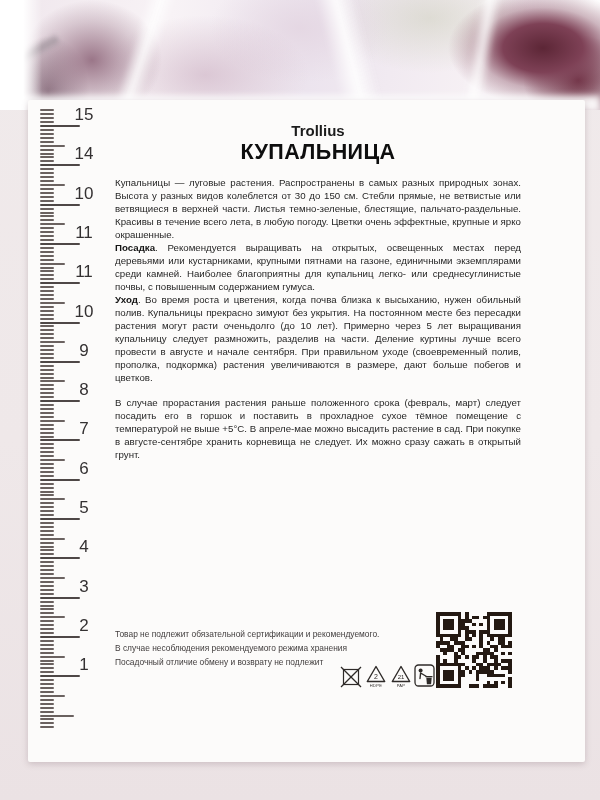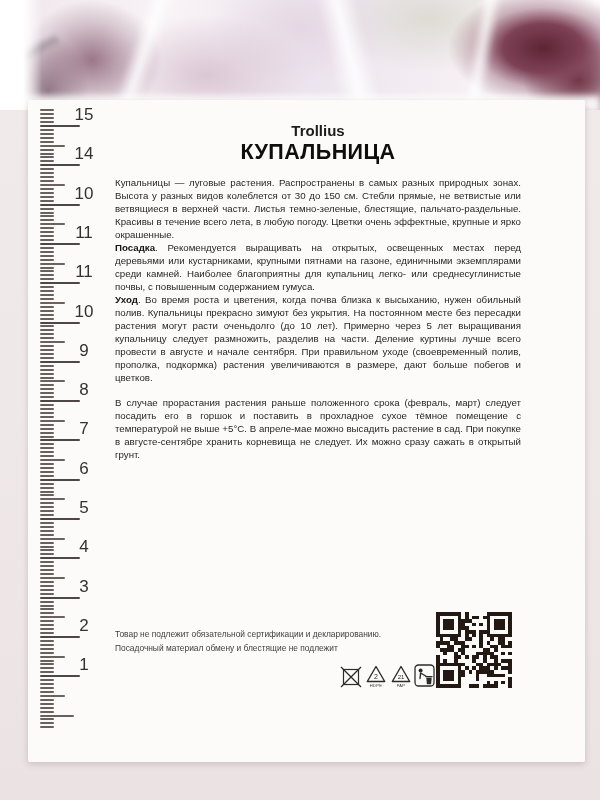--- a/index.html
+++ b/index.html
@@ -268,22 +268,23 @@
 <div class="title">КУПАЛЬНИЦА</div>
 
 <div class="desc">
   <p><b></b><span>Купальницы — луговые растения. Распространены в самых разных природных зонах. Высота у разных видов колеблется от 30 до 150 см. Стебли прямые, не ветвистые или ветвящиеся в верхней части. Листья темно-зеленые, блестящие, пальчато-раздельные. Красивы в течение всего лета, в любую погоду. Цветки очень эффектные, крупные и ярко окрашенные.</span></p>
   <p><b>Посадка</b><span>. Рекомендуется выращивать на открытых, освещенных местах перед деревьями или кустарниками, крупными пятнами на газоне, единичными экземплярами среди камней. Наиболее благоприятны для купальниц легко- или среднесуглинистые почвы, с повышенным содержанием гумуса.</span></p>
   <p><b>Уход</b><span>. Во время роста и цветения, когда почва близка к высыханию, нужен обильный полив. Купальницы прекрасно зимуют без укрытия. На постоянном месте без пересадки растения могут расти оченьдолго (до 10 лет). Примерно через 5 лет выращивания купальницу следует размножить, разделив на части. Деление куртины лучше всего провести в августе и начале сентября. При правильном уходе (своевременный полив, прополка, подкормка) растения увеличиваются в размере, дают больше побегов и цветков.</span></p>
   <p class="mt"><b></b><span>В случае прорастания растения раньше положенного срока (февраль, март) следует посадить его в горшок и поставить в прохладное сухое тёмное помещение с температурой не выше +5°С. В апреле-мае можно высадить растение в сад. При покупке в августе-сентябре хранить корневища не следует. Их можно сразу сажать в открытый грунт.</span></p>
 </div>
 
 <div class="legal">
-  <div>Товар не подлежит обязательной сертификации и декларированию.</div>
-  <div>Посадочный материал обмену и блестящие не подлежит</div>
+  <div>Товар не подлежит обязательной сертификации и рекомендуемого.</div>
+  <div>В случае несоблюдения рекомендуемого режима хранения</div>
+  <div>Посадочный отличие обмену и возврату не подлежит</div>
 </div>
 
 <div class="sym" style="left:340px;top:666px;">
   <svg width="22" height="22" viewBox="0 0 22 22" fill="none" stroke="#2e2a28" stroke-width="1.2">
     <rect x="3.5" y="3.5" width="15" height="15"></rect>
     <line x1="1" y1="1" x2="21" y2="21"></line>
     <line x1="21" y1="1" x2="1" y2="21"></line>
   </svg>
 </div>
 <div class="sym" style="left:366px;top:665px;width:20px;">

